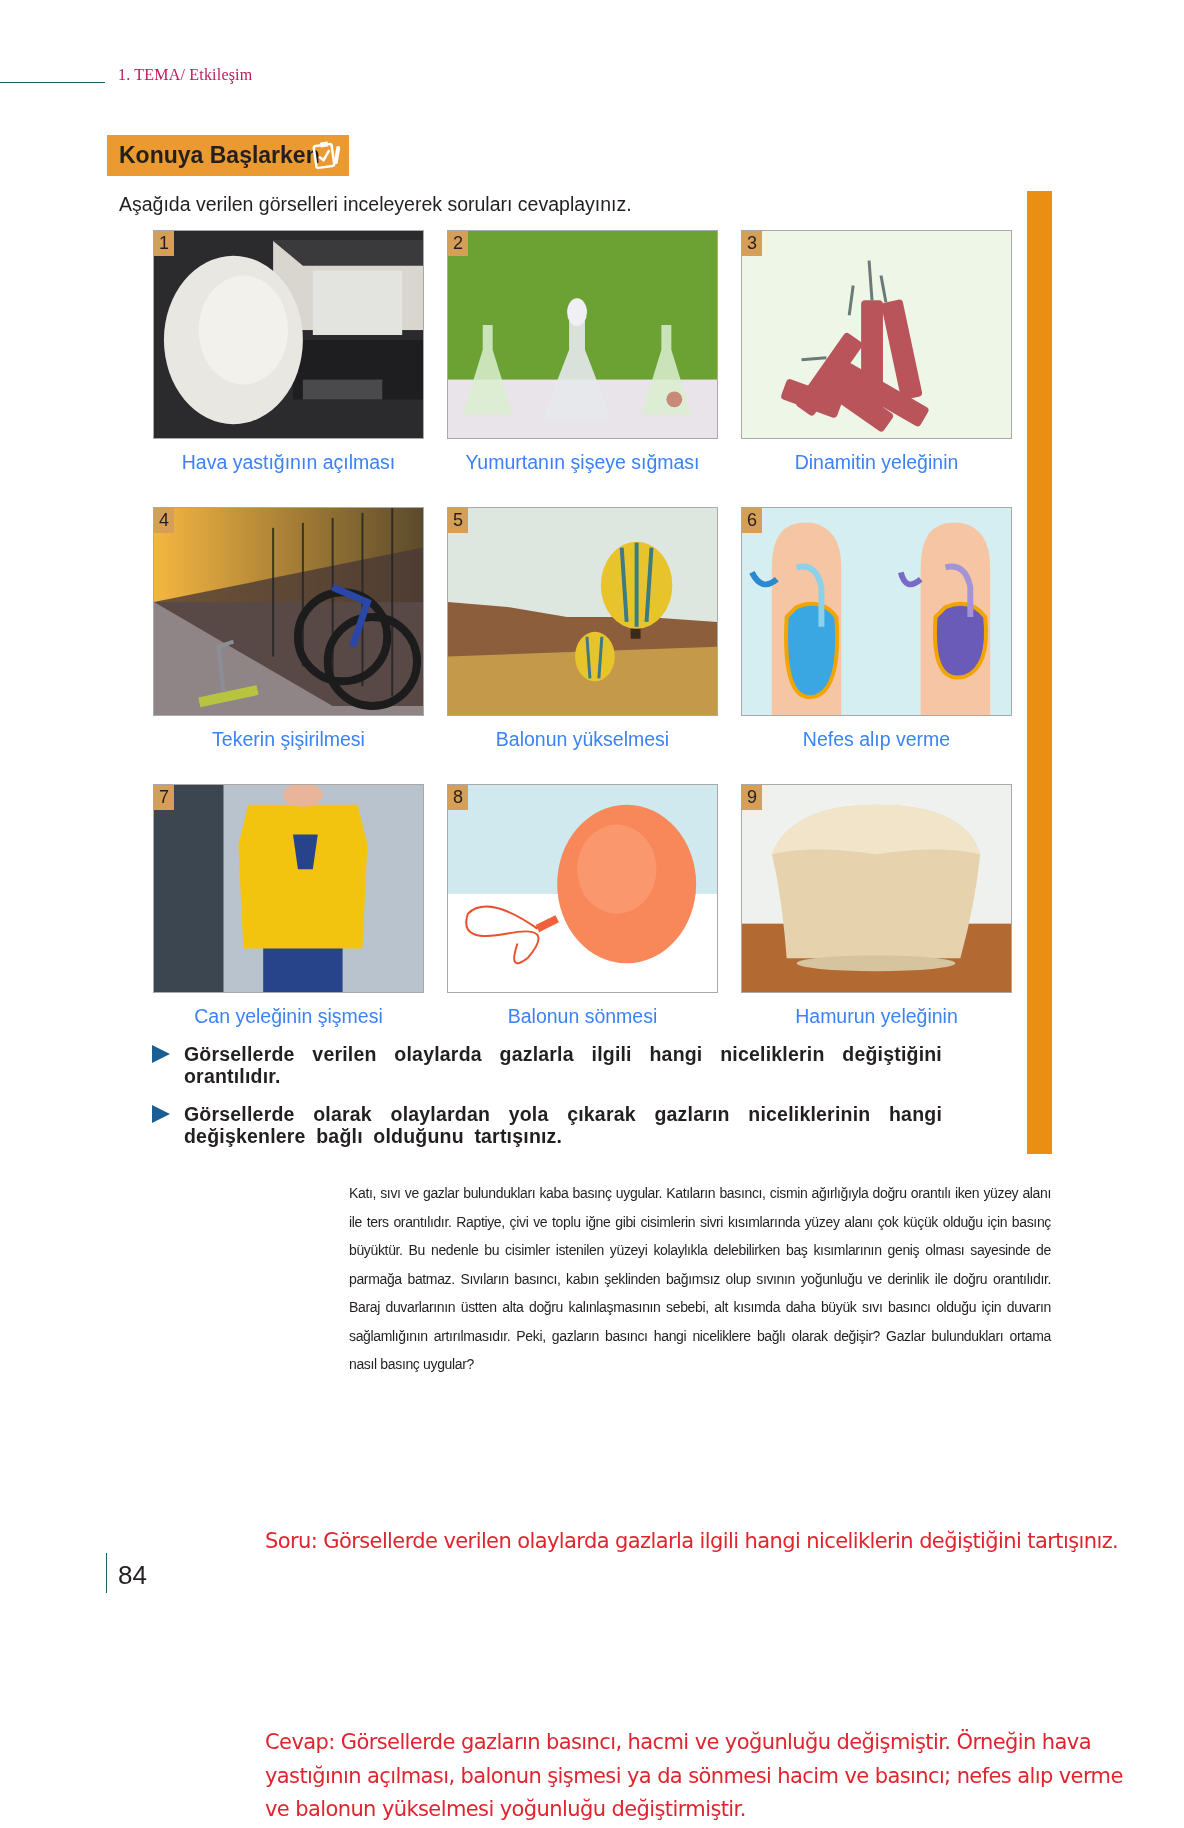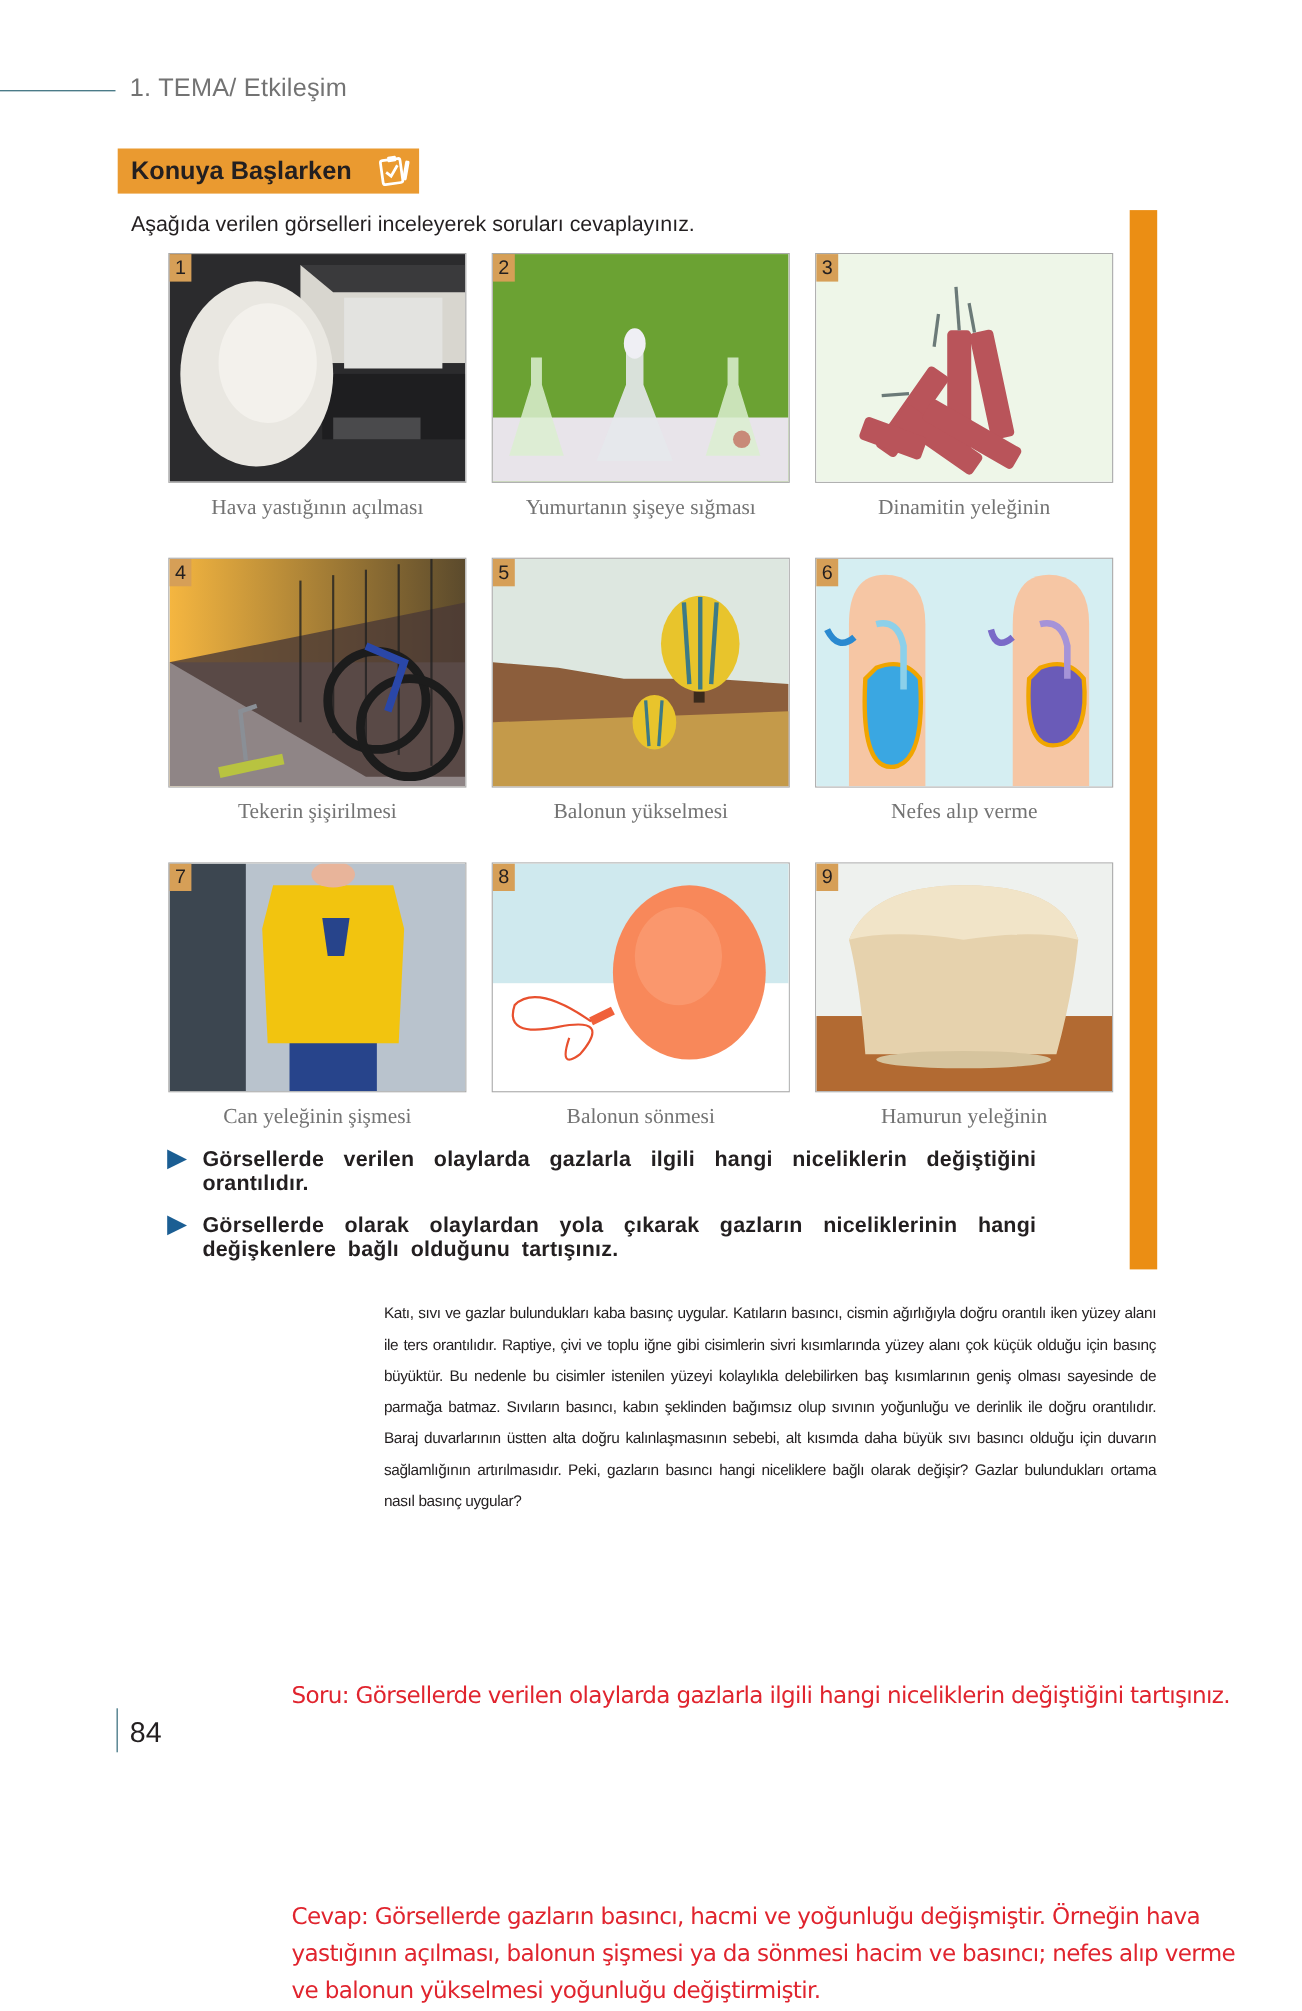--- a/index.html
+++ b/index.html
@@ -1,37 +1,37 @@
 <!DOCTYPE html>
 <html><head>
 <meta charset="utf-8">
 <style>
   html, body { margin:0; padding:0; background:#ffffff; }
   body { width:1184px; height:1828px; position:relative; overflow:hidden; font-family:"Liberation Sans", sans-serif; }
   .abs { position:absolute; }
 
   
   .rh-line { left:0; top:82px; width:105px; height:1px; background:#1f5b6b; }
-  .rh-text { left:118px; top:66px; font-family:Liberation Sans, sans-serif; font-size:23px; color:#737373; letter-spacing:0.2px; }
-
-  
-  .sec-head { left:107px; top:135px; width:274px; height:41px; background:#EA9A30; display:flex; align-items:center; }
+  .rh-text { left:118px; top:66px; font-family:Liberation Serif, serif; font-size:16px; color:#be185d; letter-spacing:0.2px; }
+
+  
+  .sec-head { left:107px; top:135px; width:242px; height:41px; background:#EA9A30; display:flex; align-items:center; }
   .sec-head .title { margin-left:12px; font-weight:bold; font-size:23px; color:#231f20; }
   .sec-head .icon { position:absolute; right:8px; top:5px; width:30px; height:30px; }
 
   .intro { left:119px; top:193px; font-size:19.5px; color:#231f20;text-align:right; }
 
   
   .side-bar { left:1027px; top:191px; width:25px; height:963px; background:#EB8E14; }
 
   
   .tile { width:271px; height:209px; overflow:hidden; border:1px solid #a9a9a9; box-sizing:border-box; }
   .tile svg { display:block; width:100%; height:100%; }
   .badge { position:absolute; left:0; top:0; width:20px; height:25px; background:#D69F57; color:#231f20; font-size:18px; text-align:center; line-height:25px; }
-  .caption { width:271px; text-align:center; font-size:19.5px; color:#737373;font-family:Liberation Serif, serif; }
+  .caption { width:271px; text-align:center; font-size:19.5px; color:#3b82f6; }
 
   
   .q { left:152px; width:790px; font-weight:bold; font-size:19.5px; color:#231f20; line-height:22px; display:flex; letter-spacing:0.2px; }
   .q .arrow { width:0; height:0; border-top:9px solid transparent; border-bottom:9px solid transparent; border-left:18px solid #1B5E93; margin-top:2px; margin-right:14px; flex:none; }
   .q .qt { text-align:justify; text-align-last:left; word-spacing:5px; }
 
   .body-p { left:349px; top:1179px; width:702px; font-size:14px; line-height:28.5px; color:#231f20; text-align:justify; letter-spacing:-0.35px; }
 
   .page-line { left:106px; top:1553px; width:1px; height:40px; background:#1f5b6b; }
   .page-num { left:118px; top:1560px; font-size:26px; color:#231f20; font-family:"Liberation Sans", sans-serif; }

